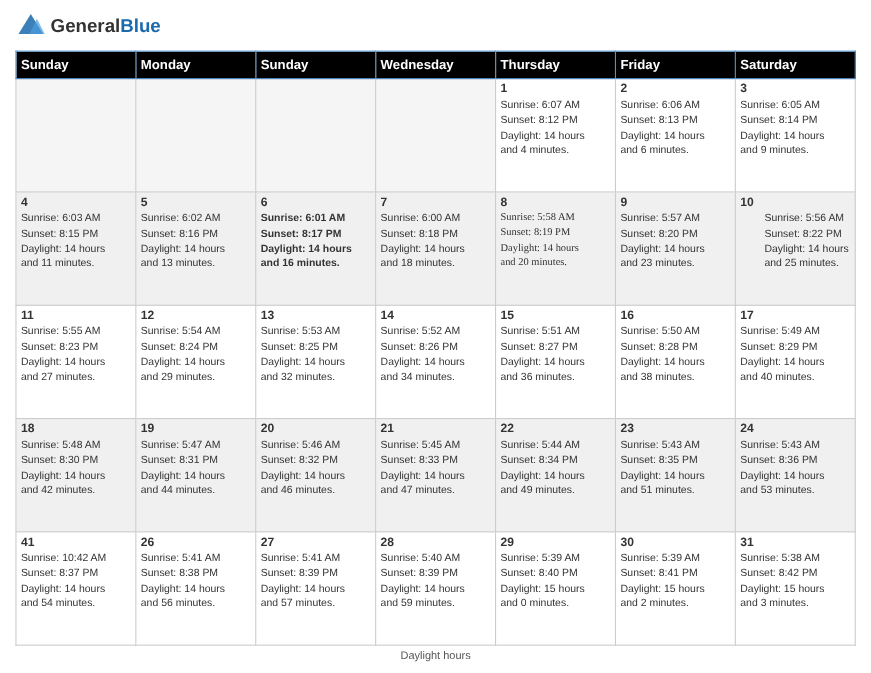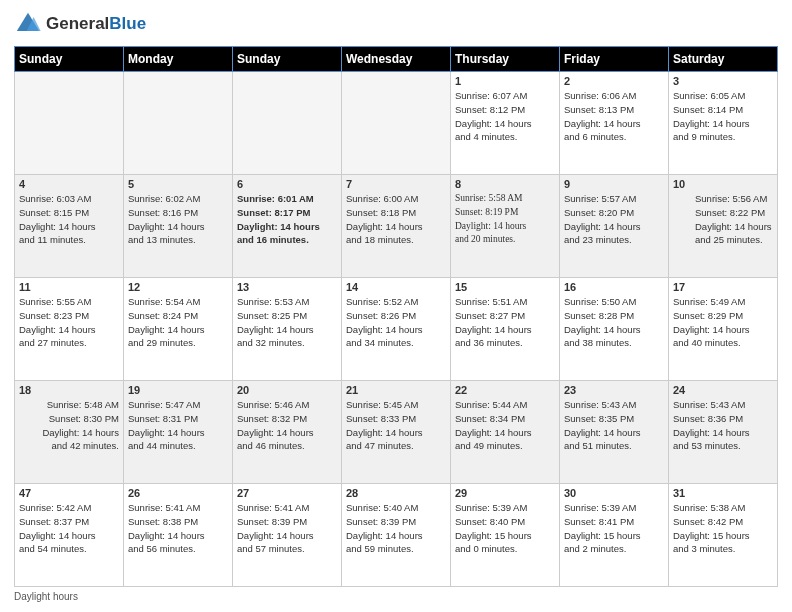--- a/index.html
+++ b/index.html
@@ -85,21 +85,21 @@
     }
     .day-info {
       line-height: 1.45;
       font-size: 9.5px;
       color: #333;
     }
     .footer {
       margin-top: 4px;
       font-size: 10px;
       color: #555;
-      text-align: left;
+      text-align: center;
     }
   </style>
 </head>
 <body>
 
 <div class="page">
   <div class="header">
     <div class="logo">
       <svg class="logo-icon" viewBox="0 0 40 40" xmlns="http://www.w3.org/2000/svg">
         <polygon points="20,4 36,30 4,30" fill="#1a6aad" opacity="0.85"></polygon>
@@ -251,21 +251,21 @@
             <span class="day-number">17</span>
             <div class="day-info" style="white-space: pre-line;">Sunrise: 5:49 AM
 Sunset: 8:29 PM
 Daylight: 14 hours
 and 40 minutes.</div>
           </td>
         </tr>
         <tr>
           <td class="shaded">
             <span class="day-number">18</span>
-            <div class="day-info" style="white-space: pre-line; text-align: right;">Sunrise: 5:48 AM
+            <div class="day-info" style="white-space: pre-line;">Sunrise: 5:48 AM
 Sunset: 8:30 PM
 Daylight: 14 hours
 and 42 minutes.</div>
           </td>
           <td class="shaded">
             <span class="day-number">19</span>
             <div class="day-info" style="white-space: pre-line;">Sunrise: 5:47 AM
 Sunset: 8:31 PM
 Daylight: 14 hours
 and 44 minutes.</div>
@@ -301,22 +301,22 @@
           <td class="shaded">
             <span class="day-number">24</span>
             <div class="day-info" style="white-space: pre-line;">Sunrise: 5:43 AM
 Sunset: 8:36 PM
 Daylight: 14 hours
 and 53 minutes.</div>
           </td>
         </tr>
         <tr>
           <td>
-            <span class="day-number">47</span>
-            <div class="day-info" style="white-space: pre-line;">Sunrise: 5:42 AM
+            <span class="day-number">41</span>
+            <div class="day-info" style="white-space: pre-line;">Sunrise: 10:42 AM
 Sunset: 8:37 PM
 Daylight: 14 hours
 and 54 minutes.</div>
           </td>
           <td>
             <span class="day-number">26</span>
             <div class="day-info" style="white-space: pre-line;">Sunrise: 5:41 AM
 Sunset: 8:38 PM
 Daylight: 14 hours
 and 56 minutes.</div>

